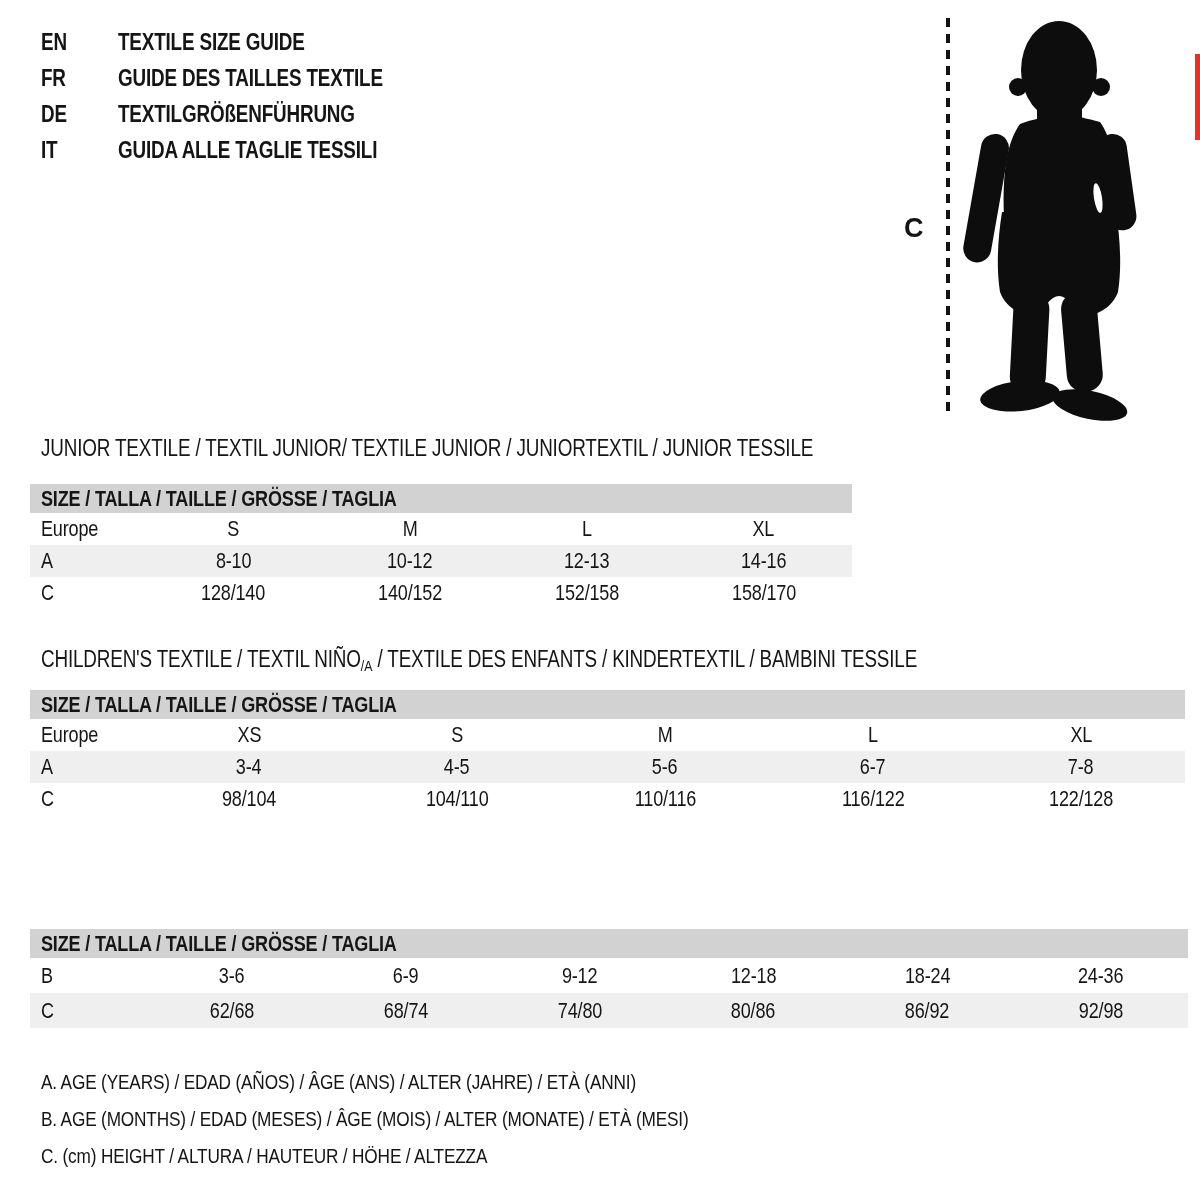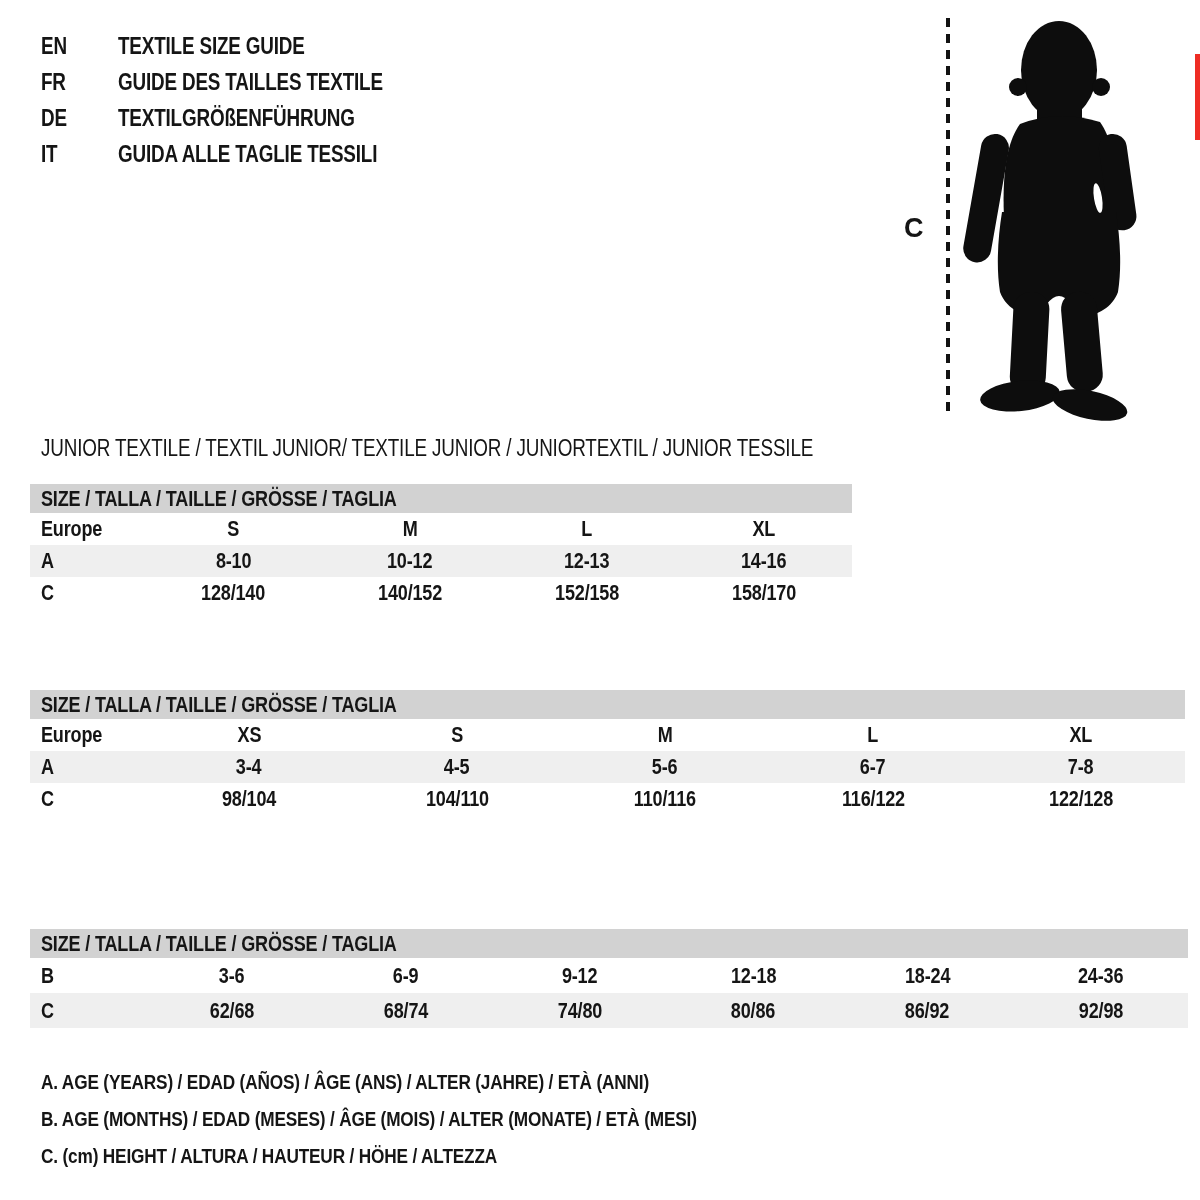--- a/index.html
+++ b/index.html
@@ -13,21 +13,21 @@
     -webkit-font-smoothing:antialiased;
   }
   .page { position:absolute; inset:0; }
 
   
   .cnd  { display:inline-block; transform:scaleX(0.82); transform-origin:0 50%; white-space:nowrap; letter-spacing:-0.2px; }
   .cndc { display:inline-block; transform:scaleX(0.82); transform-origin:50% 50%; white-space:nowrap; letter-spacing:-0.2px; }
 
   
   .langs { position:absolute; left:41px; top:24px; }
-  .lang-row { display:flex; align-items:flex-end; height:36px; font-size:23px; font-weight:700; }
+  .lang-row { display:flex; align-items:center; height:36px; font-size:23px; font-weight:700; }
   .lang-code { width:77px; flex:none; }
 
   
   .c-label { position:absolute; left:904px; top:213px; font-size:27px; font-weight:700; }
   .dash-line {
     position:absolute; left:946px; top:18px; width:4px; height:399px;
     background:repeating-linear-gradient(180deg,#121212 0 9px,transparent 9px 16px);
   }
   .toddler { position:absolute; left:962px; top:12px; }
   .red-mark { position:absolute; left:1195px; top:54px; width:5px; height:86px; background:#ee2d24; }
@@ -43,29 +43,29 @@
   .table { position:absolute; left:30px; }
   .t-junior   { top:484px; width:822px;  }
   .t-children { top:690px; width:1155px; }
   .t-babies   { top:929px; width:1158px; }
   .thead {
     height:29px; background:#d2d2d2;
     display:flex; align-items:center;
     padding-left:11px; box-sizing:border-box;
     font-size:22px; font-weight:700;
   }
-  .trow { display:flex; align-items:center; height:32px; font-size:22px; font-weight:700; }
+  .trow { display:flex; align-items:center; height:32px; font-size:22px; font-weight:400; }
   .t-babies .trow { height:35px; }
   .trow.alt { background:#efefef; }
   .lab  { width:115px; padding-left:11px; box-sizing:border-box; flex:none; }
   .cell { flex:1 1 0; text-align:center; }
 
   
   .legend { position:absolute; left:41px; top:1063px; }
-  .legend-row { height:37px; display:flex; align-items:center; font-size:21px; font-weight:700; }
+  .legend-row { height:37px; display:flex; align-items:center; font-size:21px; font-weight:400; }
 </style>
 </head>
 <body>
 
 <div class="page">
 
   <div class="langs">
     <div class="lang-row">
       <span class="lang-code"><span class="cnd">EN</span></span>
       <span class="cnd">TEXTILE SIZE GUIDE</span>
@@ -128,20 +128,23 @@
     </div>
     <div class="trow">
       <div class="lab"><span class="cnd">C</span></div>
       <div class="cell"><span class="cndc">128/140</span></div>
       <div class="cell"><span class="cndc">140/152</span></div>
       <div class="cell"><span class="cndc">152/158</span></div>
       <div class="cell"><span class="cndc">158/170</span></div>
     </div>
   </div>
 
+  <div class="sec-title title-children">
+    <span class="cnd"><span>CHILDREN'S TEXTILE / TEXTIL NIÑO</span><span class="sub-a">/A</span><span> / TEXTILE DES ENFANTS / KINDERTEXTIL / BAMBINI TESSILE</span></span>
+  </div>
   <div class="table t-children">
     <div class="thead">
       <span class="cnd">SIZE / TALLA / TAILLE / GRÖSSE / TAGLIA</span>
     </div>
     <div class="trow">
       <div class="lab"><span class="cnd">Europe</span></div>
       <div class="cell"><span class="cndc">XS</span></div>
       <div class="cell"><span class="cndc">S</span></div>
       <div class="cell"><span class="cndc">M</span></div>
       <div class="cell"><span class="cndc">L</span></div>

